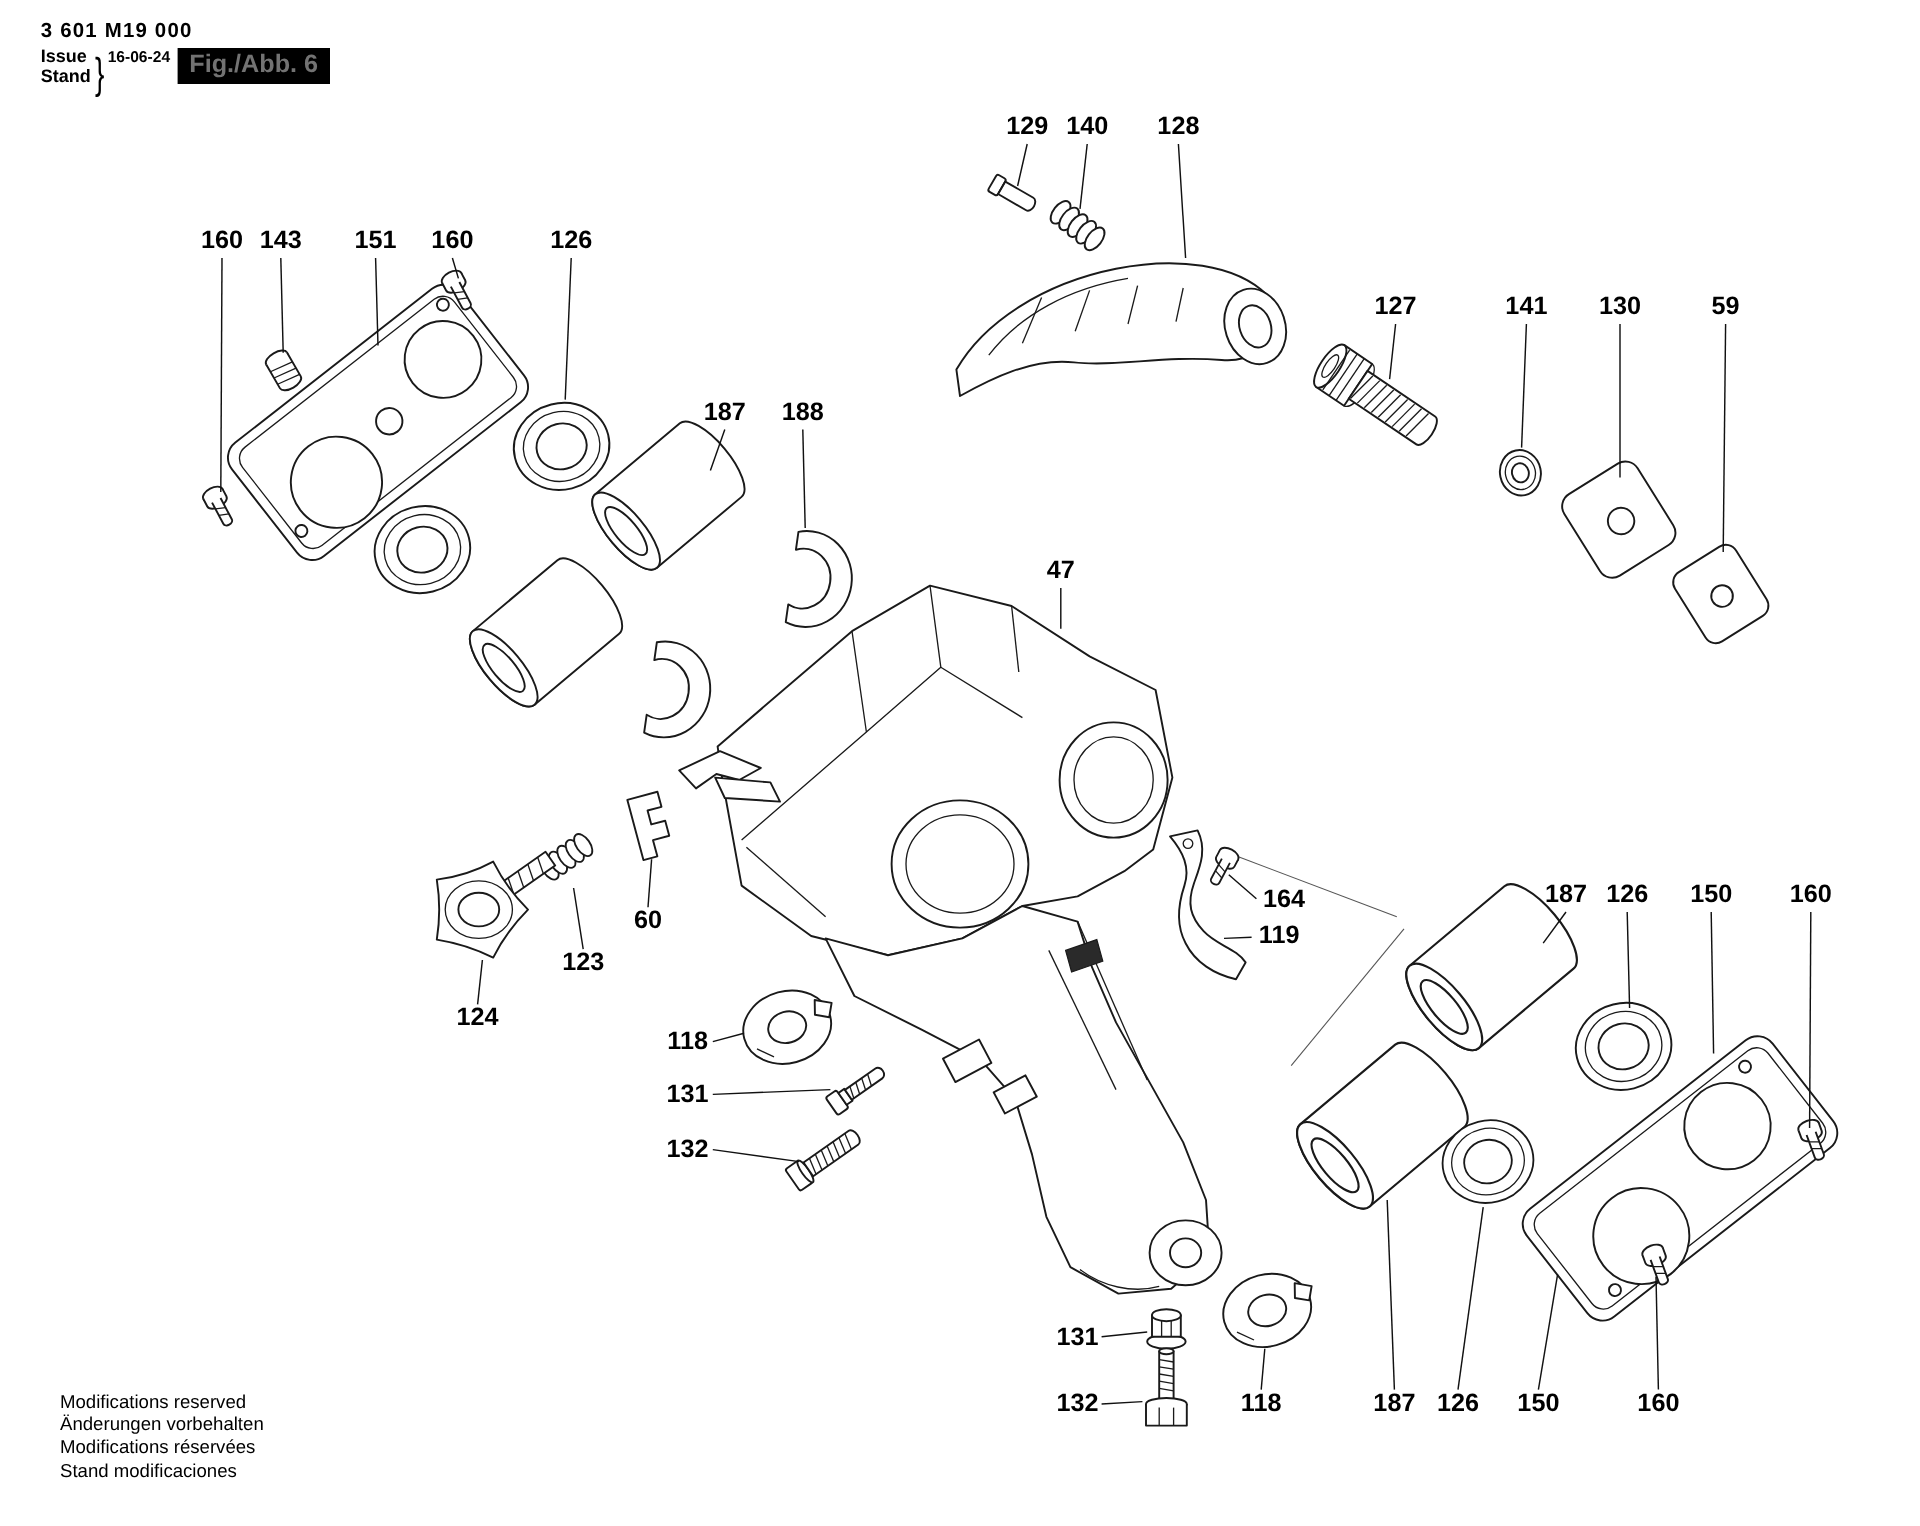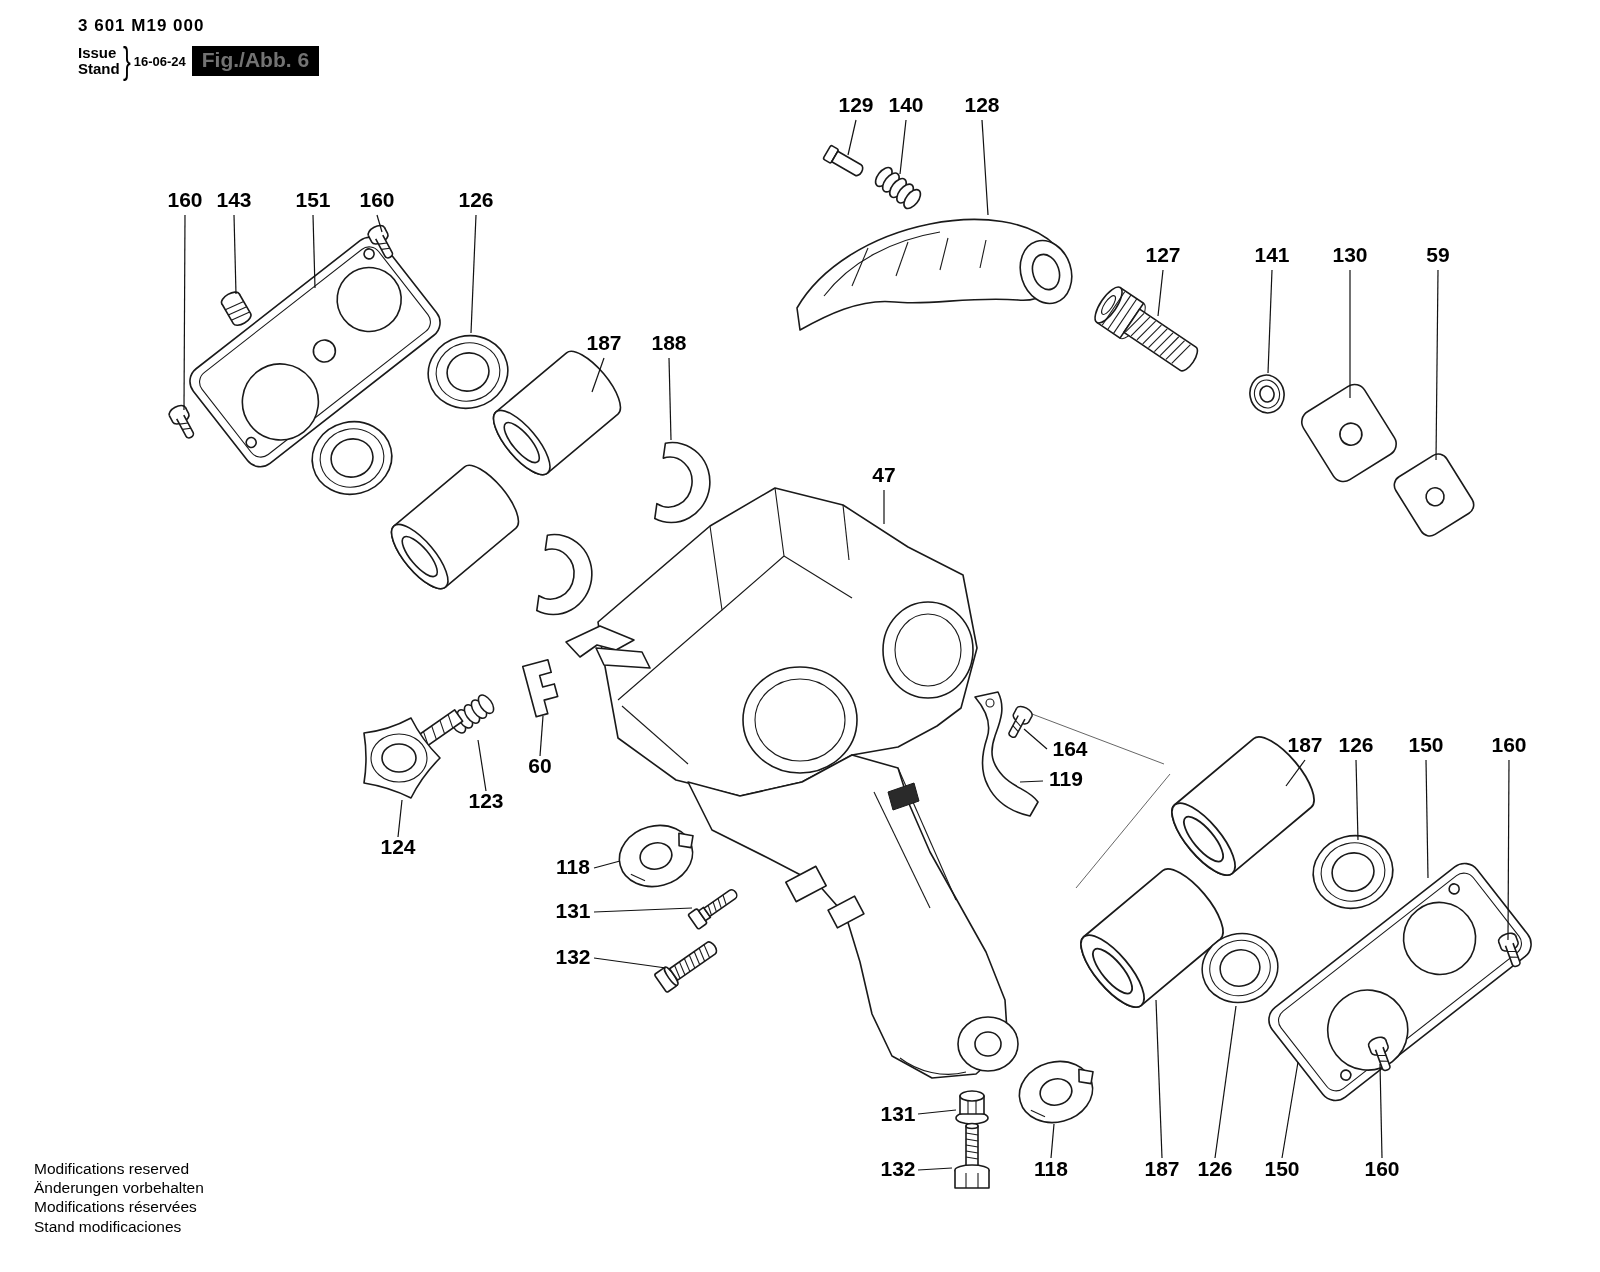--- a/index.html
+++ b/index.html
@@ -1,27 +1,27 @@
 <!DOCTYPE html>
 <html><head>
 <meta charset="utf-8">
 <style>
   html,body { margin:0; padding:0; background:#fff; }
   body {
     width:1600px; height:1272px; position:relative; overflow:hidden;
     font-family:"Liberation Sans", sans-serif; color:#000;
   }
-  .header { position:absolute; top:16px; left:34px; z-index:5;margin-left:44px; }
+  .header { position:absolute; top:16px; left:34px; z-index:5; }
   .part-number { font-size:17px; font-weight:bold; letter-spacing:1px; }
-  .issue-row { display:flex; align-items:center; margin-top:4px; }
+  .issue-row { display:flex; align-items:flex-start; margin-top:4px; }
   .issue-stand { display:flex; flex-direction:column; font-size:15px; font-weight:bold; line-height:1.05; }
   .brace { font-size:36px; font-weight:normal; transform:scaleX(0.65); margin:0 1px; }
   .date { font-size:13px; font-weight:bold; margin-right:6px; }
   .fig-badge { background:#000; color:#737373; font-size:21px; font-weight:bold; padding:2px 10px 4px 10px; }
-  .footer { position:absolute; left:34px; bottom:36px; font-size:15.5px; line-height:1.25; z-index:5; }
+  .footer { position:absolute; left:50px; bottom:36px; font-size:15.5px; line-height:1.25; z-index:5; }
   .diagram-svg { position:absolute; left:0; top:0; }
   .part { fill:#ffffff; stroke:#1a1a1a; stroke-width:1.6; stroke-linejoin:round; }
   .detail { fill:none; stroke:#1a1a1a; stroke-width:1.1; stroke-linejoin:round; }
   .dark { fill:#2a2a2a; stroke:#1a1a1a; stroke-width:1; }
   .leader { stroke:#111; stroke-width:1.2; }
   .thin { stroke:#555; stroke-width:0.9; }
   text.callout { font-family:"Liberation Sans",sans-serif; font-size:21px; font-weight:bold; text-anchor:middle; fill:#000; }
 </style>
 </head>
 <body>

